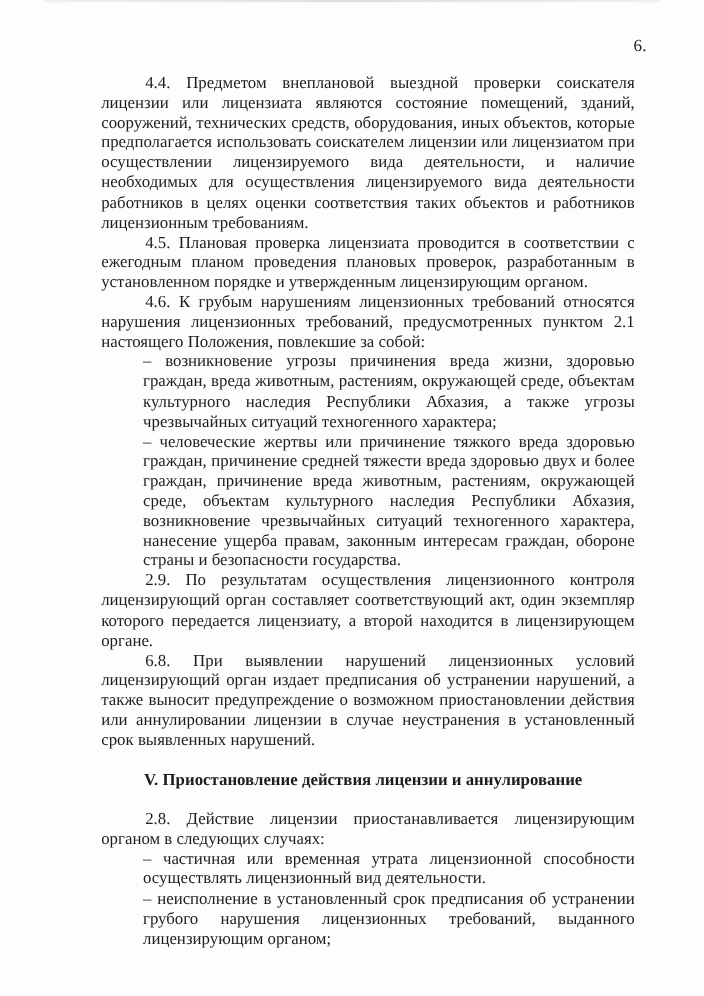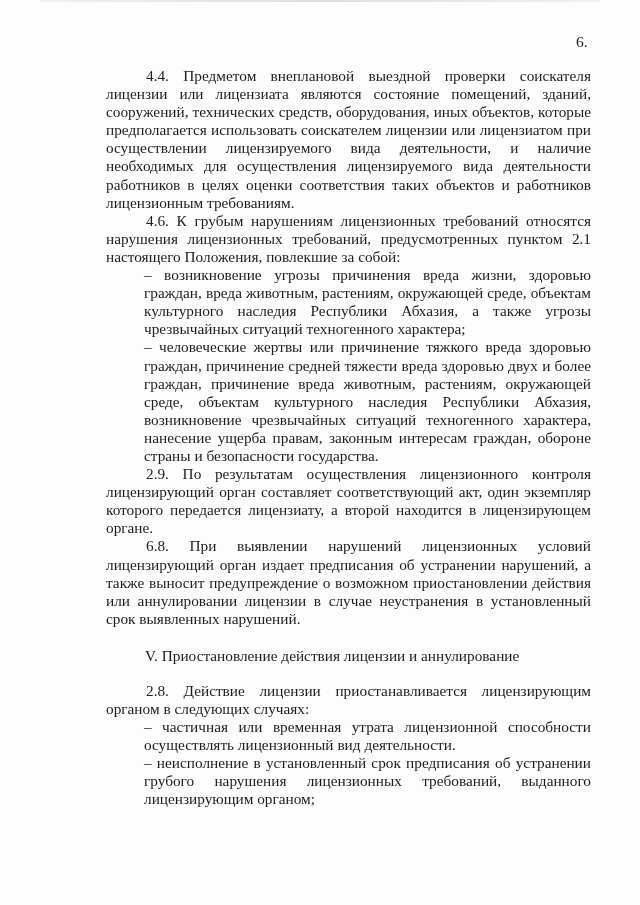--- a/index.html
+++ b/index.html
@@ -12,44 +12,45 @@
   }
   .scan-edge {
     position: absolute; left: 40px; top: 0; width: 560px; height: 2px;
     background: linear-gradient(90deg, rgba(0,0,0,0.05), rgba(0,0,0,0.12), rgba(0,0,0,0.05));
   }
   .page-number {
     position: absolute; left: 576px; top: 33px;
     font-size: 15.5px; line-height: 18px;
   }
   .content {
-    position: absolute; left: 106px; top: 67px; width: 485px;
+    position: absolute; left: 92px; top: 67px; width: 485px;
     font-size: 15.3px; line-height: 18.1px;
   }
   .para {
     margin: 0; text-align: justify; text-indent: 40px;
     hyphens: manual;
   }
   .list-item {
     margin: 0 0 0 38px; text-align: justify; text-indent: 0; font-family: Liberation Serif, serif;
   }
   .heading {
-    margin: 19px 0 17px 39px; font-weight: normal; font-size: 15.3px;
+    margin: 19px 0 17px 39px; font-weight: bold; font-size: 15.3px;
     line-height: 18px; text-indent: 0;
   }
 </style>
 </head>
 <body>
 
 <div class="page">
   <div class="scan-edge"></div>
   <div class="page-number">6.</div>
 
   <div class="content">
     <p class="para">4.4. Предметом внеплановой выездной проверки соискателя лицензии или лицензиата являются состояние помещений, зданий, сооружений, технических средств, оборудования, иных объектов, которые предполагается использовать соискателем лицензии или лицензиатом при осуществлении лицензируемого вида деятельности, и наличие необходимых для осуществления лицензируемого вида деятельности работников в целях оценки соответствия таких объектов и работников лицензионным требованиям.</p>
+    <p class="para">4.5. Плановая проверка лицензиата проводится в соответствии с ежегодным планом проведения плановых проверок, разработанным в установленном порядке и утвержденным лицензирующим органом.</p>
     <p class="para">4.6. К грубым нарушениям лицензионных требований относятся нарушения лицензионных требований, предусмотренных пунктом 2.1 настоящего Положения, повлекшие за собой:</p>
     <p class="list-item">– возникновение угрозы причинения вреда жизни, здоровью граждан, вреда животным, растениям, окружающей среде, объектам культурного наследия Республики Абхазия, а также угрозы чрезвычайных ситуаций техногенного характера;</p>
     <p class="list-item">– человеческие жертвы или причинение тяжкого вреда здоровью граждан, причинение средней тяжести вреда здоровью двух и более граждан, причинение вреда животным, растениям, окружающей среде, объектам культурного наследия Республики Абхазия, возникновение чрезвычайных ситуаций техногенного характера, нанесение ущерба правам, законным интересам граждан, обороне страны и безопасности государства.</p>
     <p class="para">2.9. По результатам осуществления лицензионного контроля лицензирующий орган составляет соответствующий акт, один экземпляр которого передается лицензиату, а второй находится в лицензирующем органе.</p>
     <p class="para">6.8. При выявлении нарушений лицензионных условий лицензирующий орган издает предписания об устранении нарушений, а также выносит предупреждение о возможном приостановлении действия или аннулировании лицензии в случае неустранения в установленный срок выявленных нарушений.</p>
 
     <h2 class="heading">V. Приостановление действия лицензии и аннулирование</h2>
 
     <p class="para">2.8. Действие лицензии приостанавливается лицензирующим органом в следующих случаях:</p>
     <p class="list-item">– частичная или временная утрата лицензионной способности осуществлять лицензионный вид деятельности.</p>

